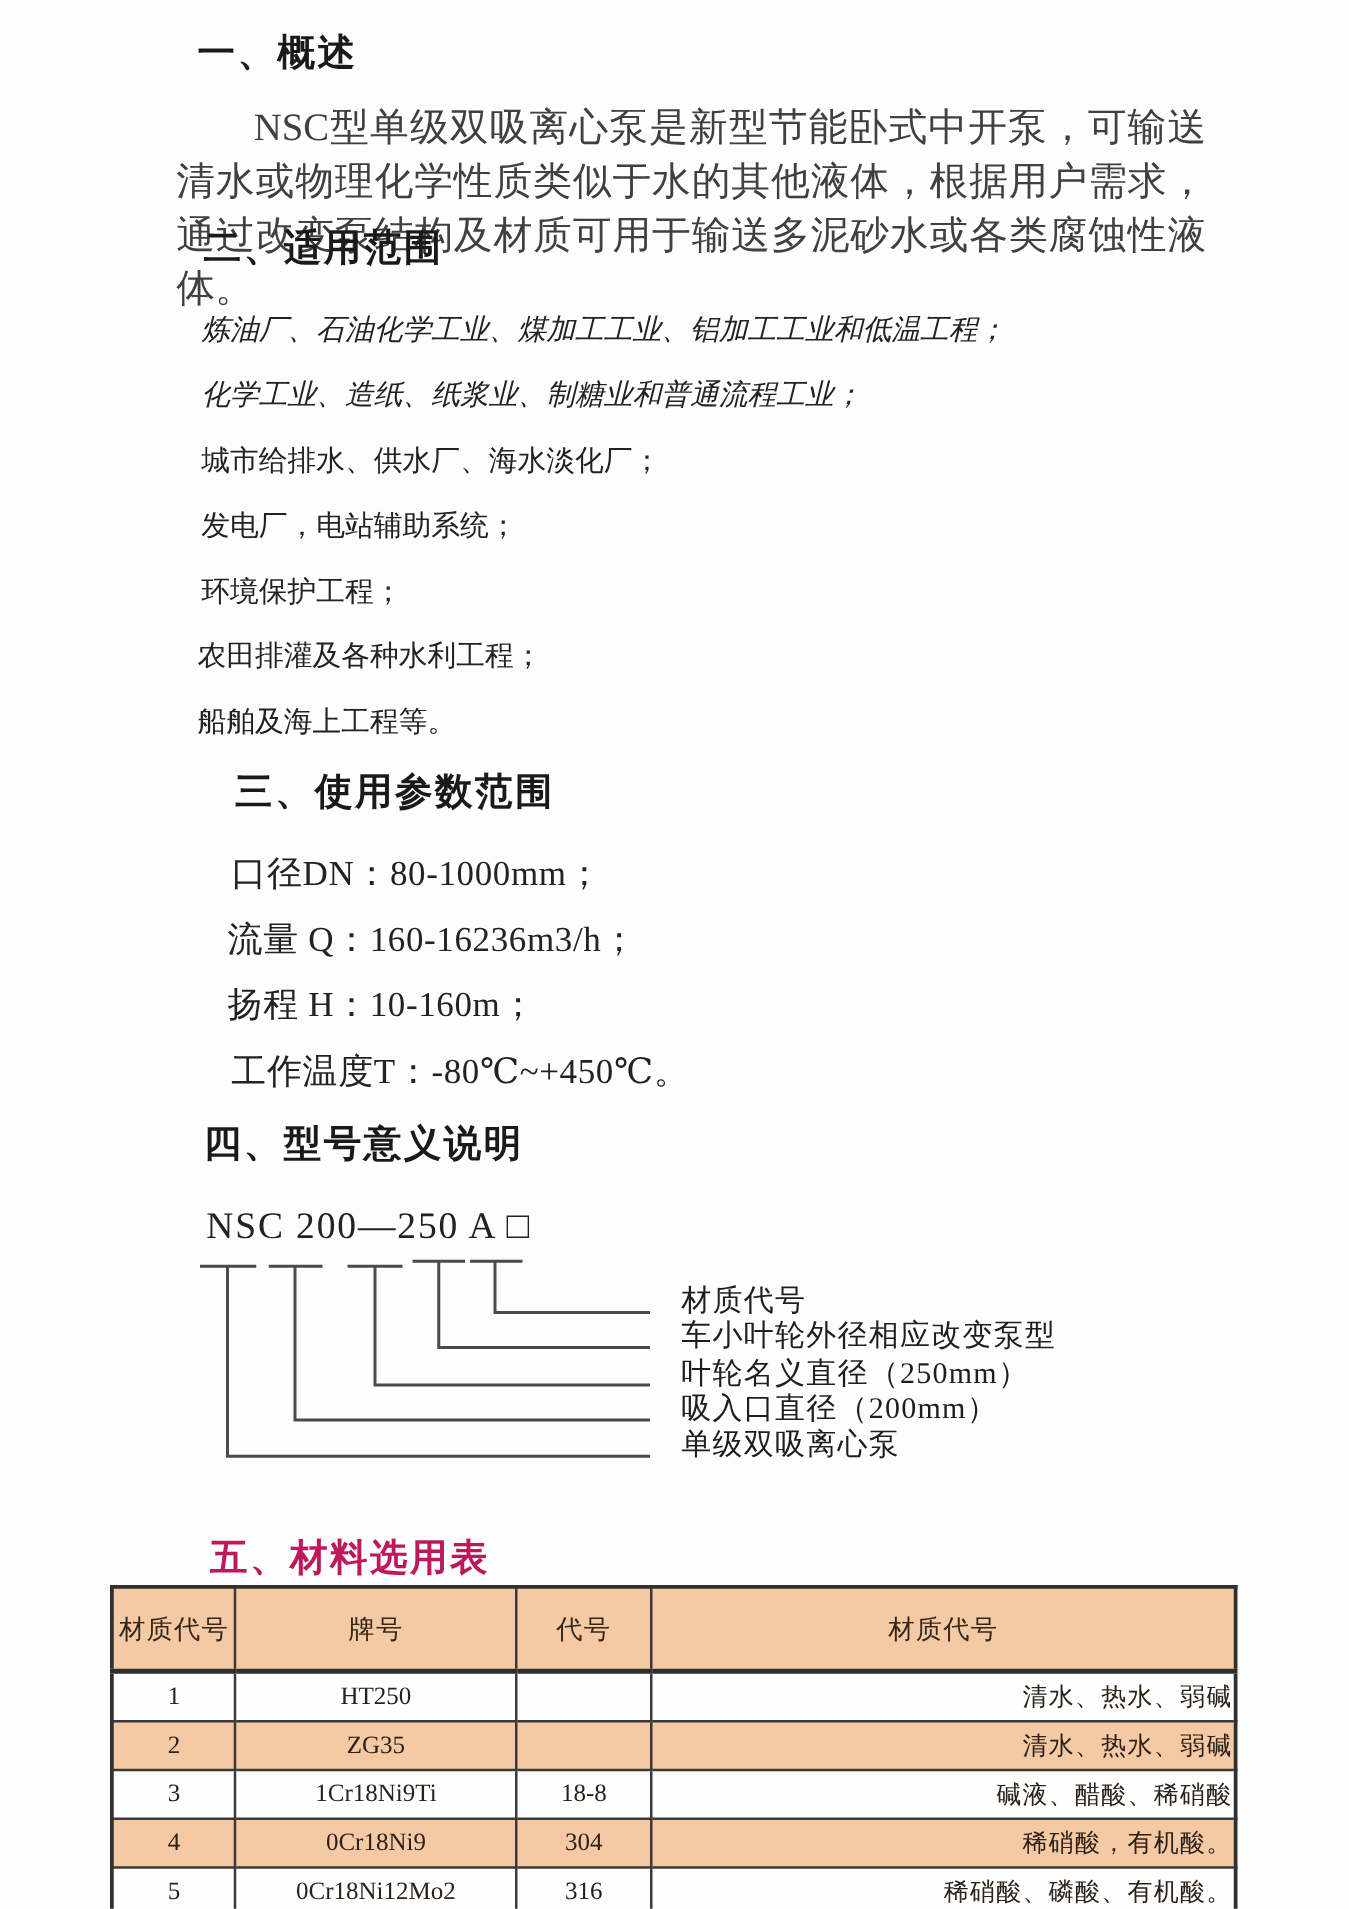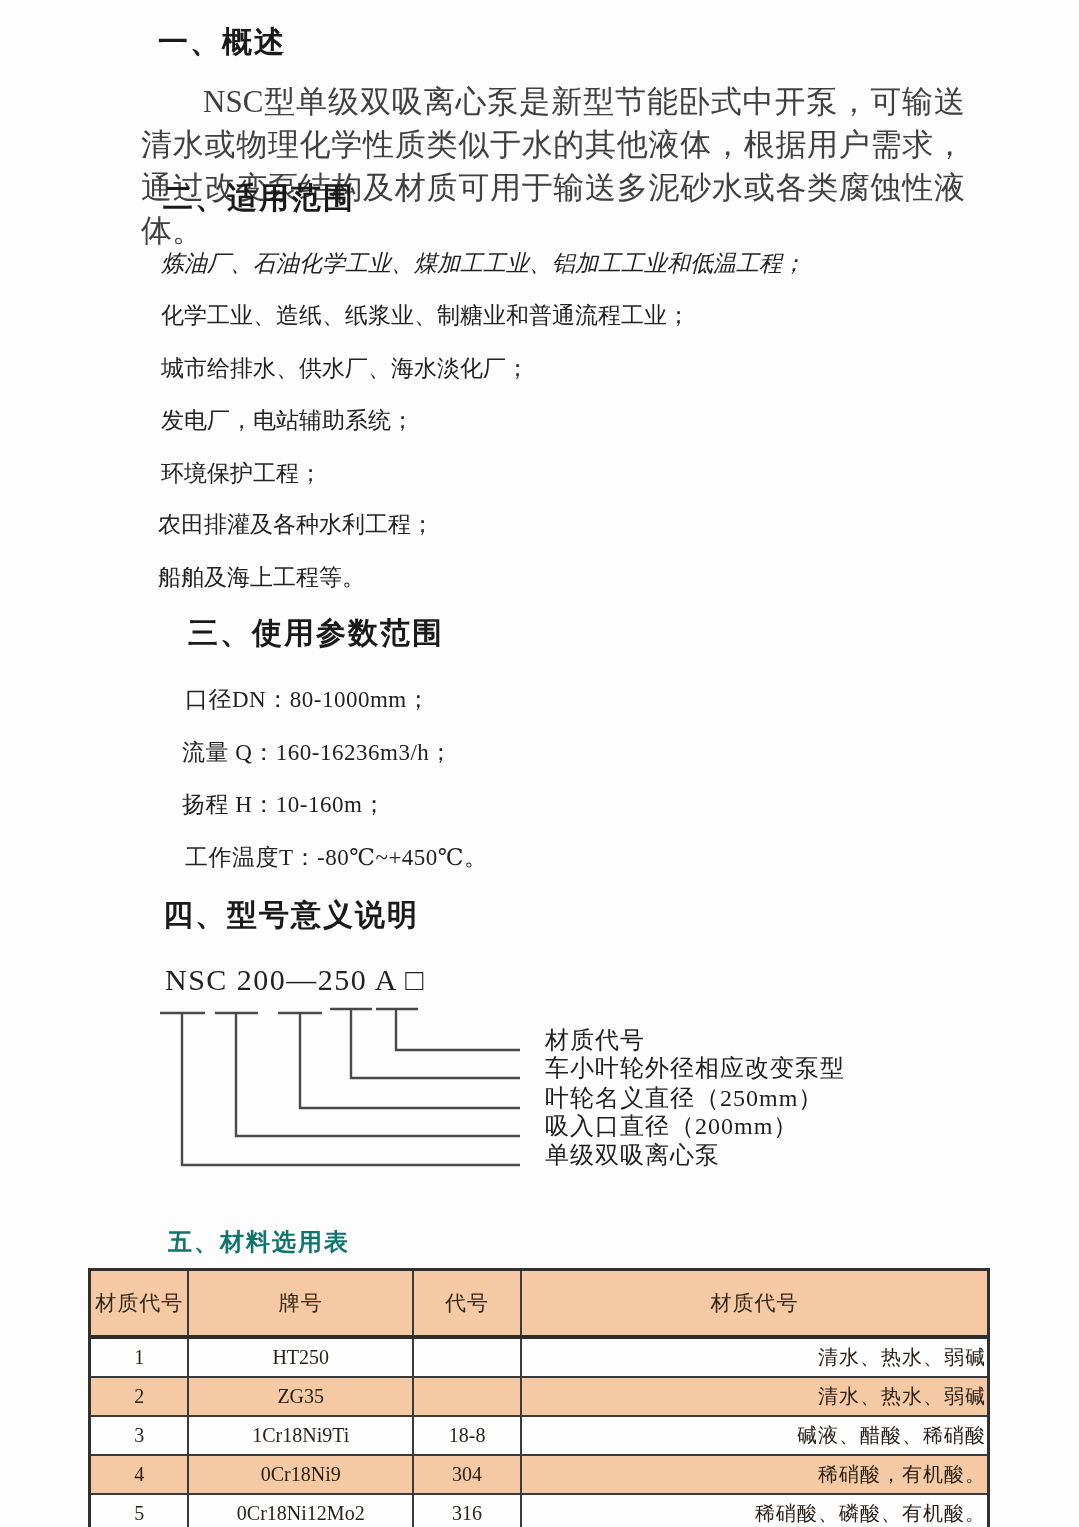--- a/index.html
+++ b/index.html
@@ -16,30 +16,30 @@
     white-space:nowrap;
   }
   .body-par{
     width:824px;font-size:31px;line-height:43px;text-align:justify;
     text-indent:2em;color:#404040;
   }
   .list-item{
     font-size:23px;line-height:24px;color:#222;white-space:nowrap;
   }
   .param-item{
-    font-size:23px;line-height:24px;color:#222;white-space:nowrap;
+    font-size:28px;line-height:24px;color:#222;white-space:nowrap;
     letter-spacing:0.5px;
   }
   svg text{font-family:"Liberation Serif","DejaVu Serif",serif;fill:#1e1e1e;}
   svg .model-code{font-size:30px;letter-spacing:1.5px;fill:#222;}
   svg .dgm-label{font-size:24px;letter-spacing:1px;}
   svg line,svg polyline{stroke:#4a4a4a;stroke-width:2.4;fill:none;}
   .h-materials{
     font-family:"Liberation Sans","DejaVu Sans",sans-serif;
-    font-weight:bold;font-size:24px;color:#0f766e;letter-spacing:2px;white-space:nowrap;
+    font-weight:bold;font-size:30px;color:#be185d;letter-spacing:2px;white-space:nowrap;
   }
   table.materials{
     position:absolute;left:88px;top:1268px;width:902px;
     border-collapse:collapse;table-layout:fixed;
     border:3px solid #303030;
     font-family:"Liberation Serif","DejaVu Serif",serif;
   }
   table.materials th{
     background:#f4c9a3;height:62px;font-size:21px;font-weight:normal;
     color:#33261a;border:2px solid #3a3a3a;border-bottom:4px solid #2e2e2e;
@@ -56,21 +56,21 @@
 </head>
 <body>
 
 <div class="abs h-sec" style="left:158px;top:22px;font-family:Liberation Mono, monospace;">一、概述</div>
 
 <div class="abs body-par" style="left:141px;top:80px;">NSC型单级双吸离心泵是新型节能卧式中开泵，可输送清水或物理化学性质类似于水的其他液体，根据用户需求，通过改变泵结构及材质可用于输送多泥砂水或各类腐蚀性液体。</div>
 
 <div class="abs h-sec" style="left:163px;top:178px;">二、适用范围</div>
 
 <div class="abs list-item" style="left:161px;top:252px;font-style:italic;">炼油厂、石油化学工业、煤加工工业、铝加工工业和低温工程；</div>
-<div class="abs list-item" style="left:161px;top:304px;">化学工业、造纸、纸浆业、制糖业和普通流程工业；</div>
+<div class="abs list-item" style="left:161px;top:304px;font-style:italic;">化学工业、造纸、纸浆业、制糖业和普通流程工业；</div>
 <div class="abs list-item" style="left:161px;top:357px;">城市给排水、供水厂、海水淡化厂；</div>
 <div class="abs list-item" style="left:161px;top:409px;">发电厂，电站辅助系统；</div>
 <div class="abs list-item" style="left:161px;top:462px;">环境保护工程；</div>
 <div class="abs list-item" style="left:158px;top:514px;font-family:Liberation Mono, monospace;">农田排灌及各种水利工程；</div>
 <div class="abs list-item" style="left:158px;top:566px;">船舶及海上工程等。</div>
 
 <div class="abs h-sec" style="left:168px;top:613px;margin-left:20px;">三、使用参数范围</div>
 
 <div class="abs param-item" style="left:185px;top:688px;">口径DN：80-1000mm；</div>
 <div class="abs param-item" style="left:182px;top:741px;">流量 Q：160-16236m3/h；</div>

